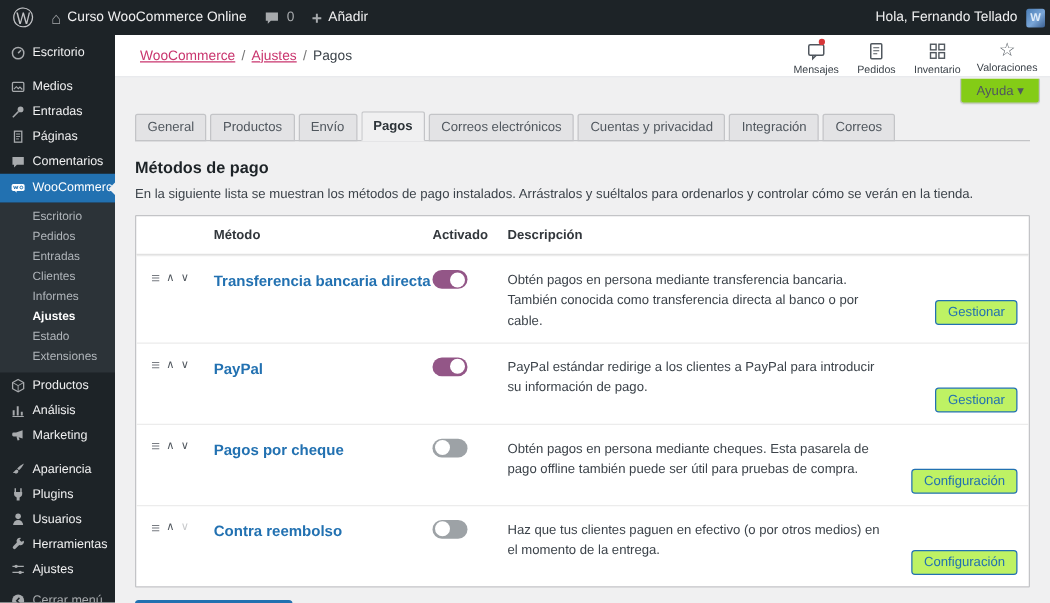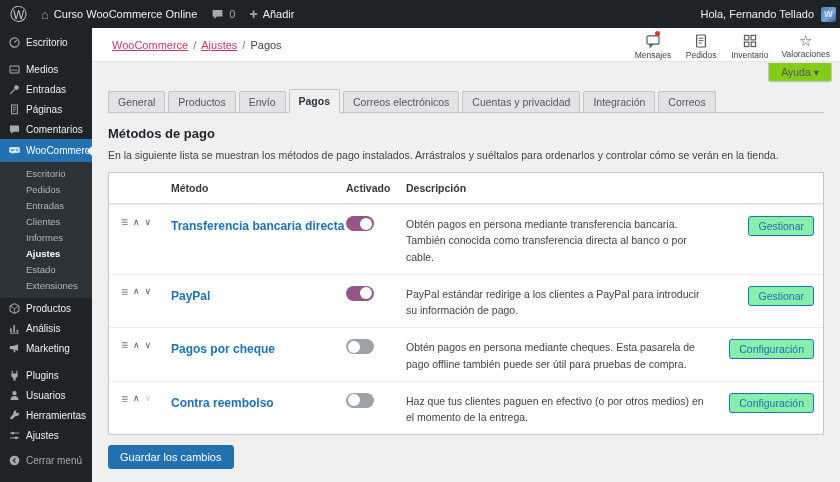--- a/index.html
+++ b/index.html
@@ -95,23 +95,23 @@
   .m-desc { font-size:10.5px; color:#3c434a; line-height:1.55; }
 
   
   .toggle { display:inline-block; width:28px; height:15px; border-radius:8px;
     background:#9da2a6; position:relative; cursor:pointer; }
   .toggle .knob { position:absolute; top:1.5px; left:2px; width:12px; height:12px;
     border-radius:50%; background:#fff; }
   .toggle.on { background:#935687; }
   .toggle.on .knob { left:auto; right:2px; }
 
-  .btn-sec { background:#86efac; border:1px solid #2271b1; color:#2271b1;
+  .btn-sec { background:#bef264; border:1px solid #2271b1; color:#2271b1;
     font-size:10.5px; padding:3px 9px; border-radius:3px; cursor:pointer;
-    font-family:"Liberation Sans", sans-serif; white-space:nowrap; }
+    font-family:"Liberation Sans", sans-serif; white-space:nowrap;margin-top:24px; }
   .btn-primary { margin-top:10px; background:#2271b1; border:1px solid #2271b1;
     color:#fff; font-size:11px; padding:5px 11px; border-radius:3px; cursor:pointer;
     font-family:"Liberation Sans", sans-serif; }
 </style>
 </head>
 <body>
 
 <div class="adminbar">
   <div class="ab-left">
     <span class="ab-item">
@@ -231,20 +231,29 @@
   <div class="mi">
     <span class="ic">
         <svg viewBox="0 0 20 20">
           <path d="M15.5 3.5v10L7.5 11H4.5A1.8 1.8 0 012.7 9.2V8A1.8 1.8 0 014.5 6.2h3z" fill="currentColor"></path>
           <path d="M8 11.5l1.3 4.6 2.4-.7-1.1-4z" fill="currentColor"></path>
         </svg>
       </span>
     <span>Marketing</span>
   </div>
   <div class="sep"></div>
+  <div class="mi">
+    <span class="ic">
+        <svg viewBox="0 0 20 20">
+          <path d="M17.2 2.8c-2.8 1-6.8 4.3-8.4 6.2l2.2 2.2c1.9-1.6 5.2-5.6 6.2-8.4z" fill="currentColor"></path>
+          <path d="M8.2 10c-1.9.3-2.3 3-4.6 3.6 1.3 1.7 4.5 2 6 .4 1-1 .8-2.5-.1-3.2z" fill="currentColor"></path>
+        </svg>
+      </span>
+    <span>Apariencia</span>
+  </div>
   <div class="mi">
     <span class="ic">
         <svg viewBox="0 0 20 20">
           <path d="M6.5 2.5v4.5M13.5 2.5v4.5" stroke="currentColor" stroke-width="1.8" fill="none"></path>
           <path d="M5 7h10v2.8a4.3 4.3 0 01-3.2 4.1V17.5H8.2v-3.6A4.3 4.3 0 015 9.8z" fill="currentColor"></path>
         </svg>
       </span>
     <span>Plugins</span>
   </div>
   <div class="mi">

